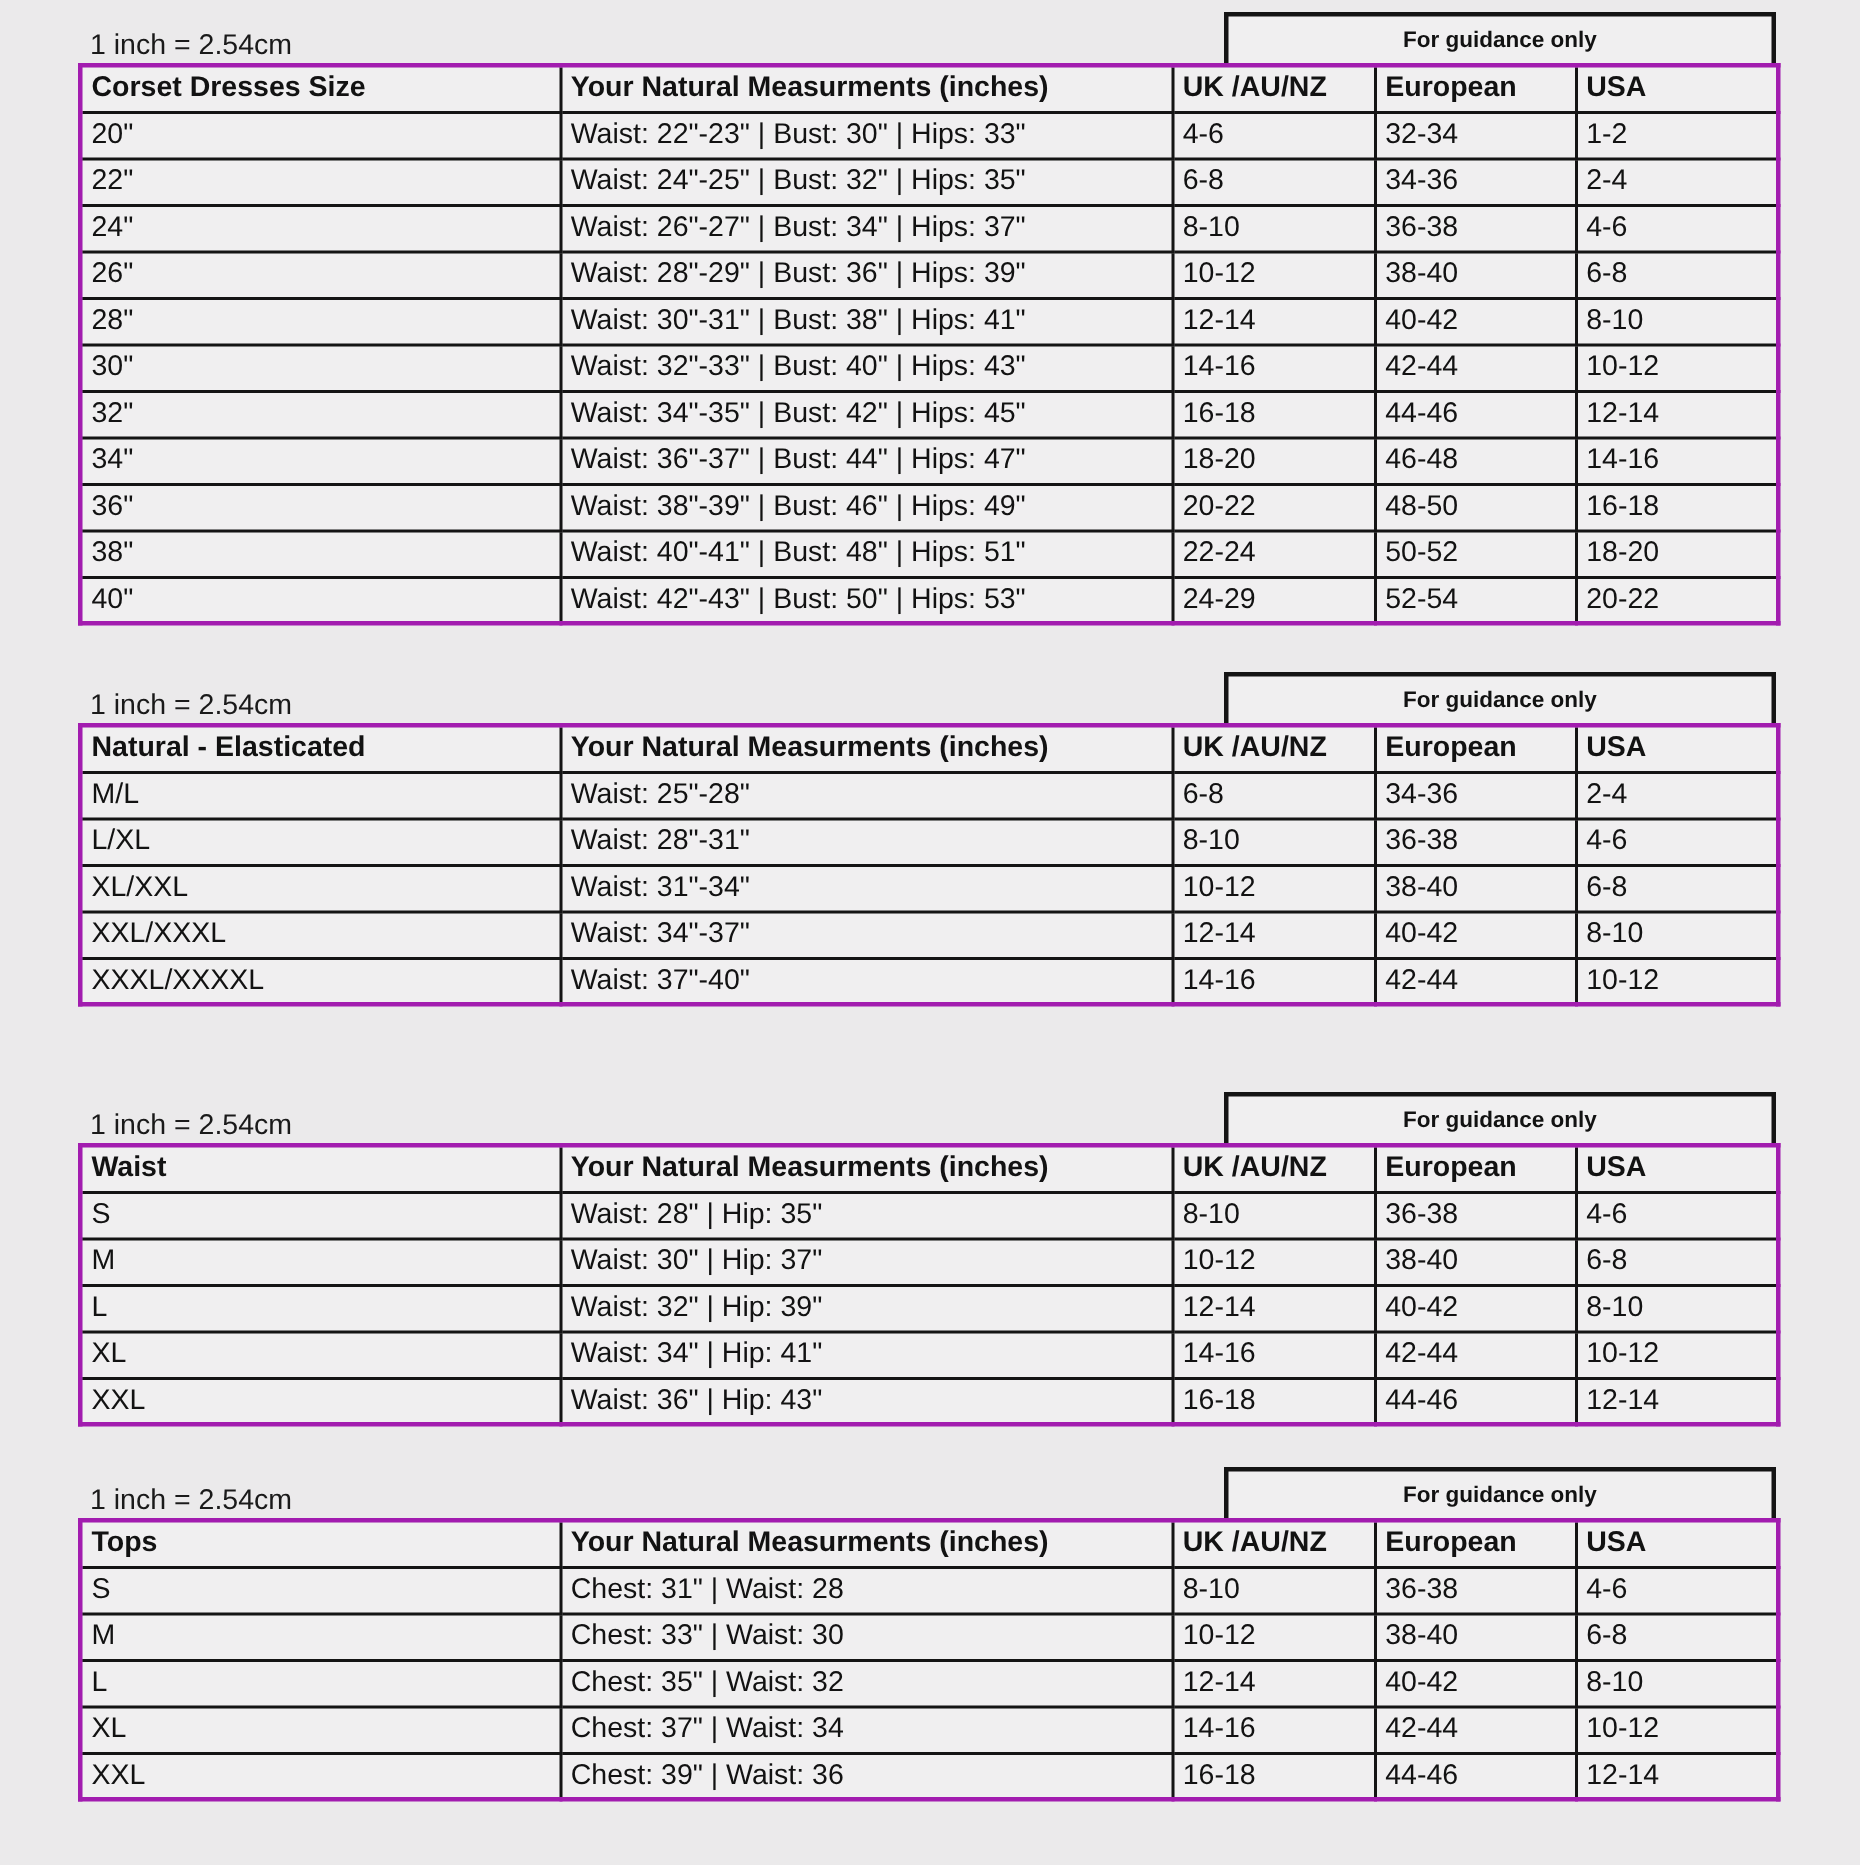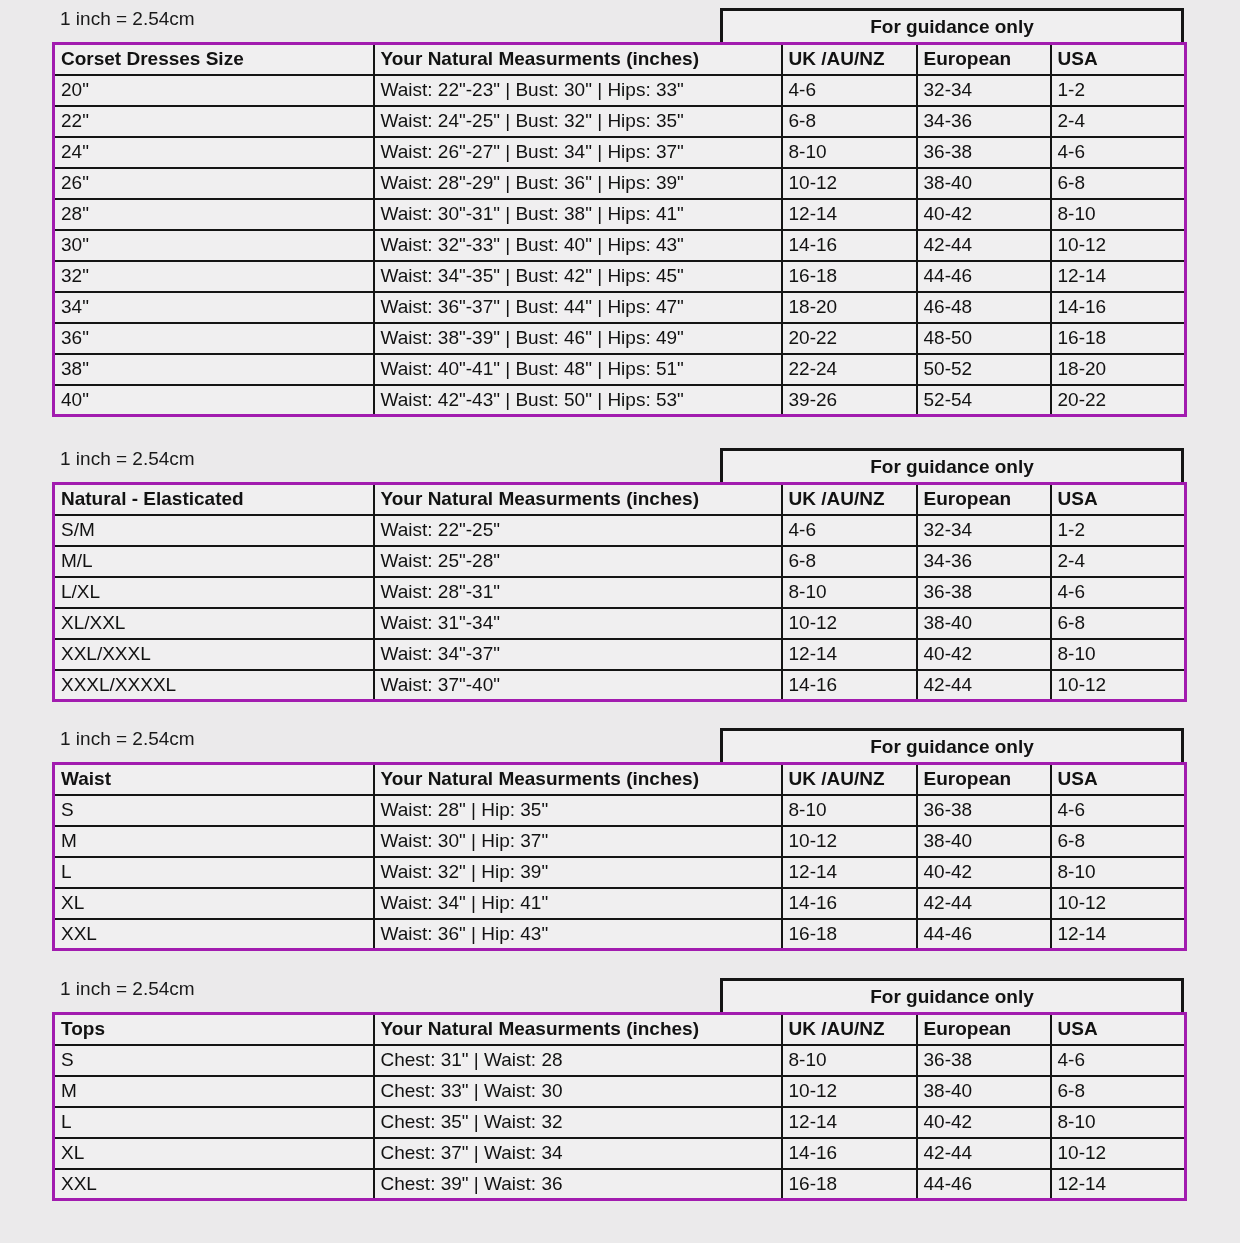--- a/index.html
+++ b/index.html
@@ -25,38 +25,38 @@
   #block-2 { top: 728px; }
   #block-3 { top: 978px; }
 
   .pre-row {
     position: relative;
     height: 34px;
   }
   .inch-note {
     position: absolute;
     left: 8px;
-    bottom: 12px;
+    bottom: 0;
     font-size: 19px;
     line-height: 22px;
     color: #1a1a1a;
   }
   .guidance-box {
     position: absolute;
     right: 0;
     top: 0;
-    width: 464px;
+    width: 368px;
     height: 34px;
     box-sizing: border-box;
     border: 3px solid #141414;
     border-bottom: none;
     background: #f0eff0;
     text-align: center;
     font-weight: bold;
-    font-size: 19px;
+    font-size: 15px;
     line-height: 32px;
   }
 
   table.size-table {
     border-collapse: collapse;
     table-layout: fixed;
     width: 1132px;
     border: 3px solid #a21caf;
   }
   table.size-table th,
@@ -173,21 +173,21 @@
         <tr>
           <td>38"</td>
           <td>Waist: 40"-41"  |  Bust: 48"  |  Hips: 51"</td>
           <td>22-24</td>
           <td>50-52</td>
           <td>18-20</td>
         </tr>
         <tr>
           <td>40"</td>
           <td>Waist: 42"-43"  |  Bust: 50"  |  Hips: 53"</td>
-          <td>39-26</td>
+          <td>24-29</td>
           <td>52-54</td>
           <td>20-22</td>
         </tr>
       </tbody>
   </table>
 </section>
 
 <section class="table-block" id="block-1">
   <div class="pre-row">
     <span class="inch-note">1 inch = 2.54cm</span>
@@ -205,27 +205,20 @@
       <tr>
         <th>Natural - Elasticated</th>
         <th>Your Natural Measurments (inches)</th>
         <th>UK /AU/NZ</th>
         <th>European</th>
         <th>USA</th>
       </tr>
     </thead>
     <tbody>
         <tr>
-          <td>S/M</td>
-          <td>Waist: 22"-25"</td>
-          <td>4-6</td>
-          <td>32-34</td>
-          <td>1-2</td>
-        </tr>
-        <tr>
           <td>M/L</td>
           <td>Waist: 25"-28"</td>
           <td>6-8</td>
           <td>34-36</td>
           <td>2-4</td>
         </tr>
         <tr>
           <td>L/XL</td>
           <td>Waist: 28"-31"</td>
           <td>8-10</td>

